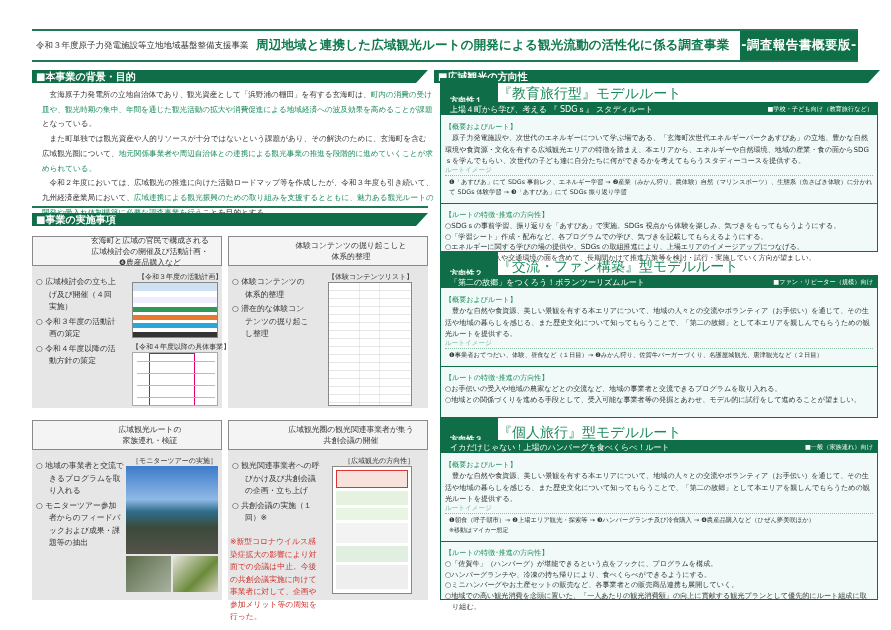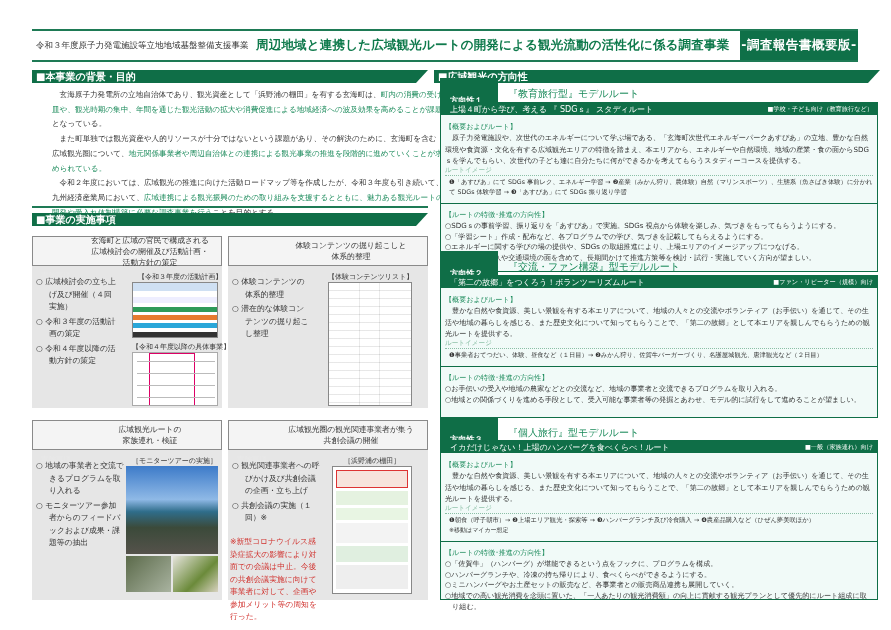--- a/index.html
+++ b/index.html
@@ -10,42 +10,42 @@
   
   .hdr-line-top { left: 32px; top: 29px; width: 826px; height: 2px; background: #1e7a55; }
   .hdr-line-bot { left: 32px; top: 60px; width: 826px; height: 2px; background: #1e7a55; }
   .hdr-sub { left: 36px; top: 40px; font-size: 8.5px; color: #333; white-space: nowrap; }
   .hdr-title { left: 256px; top: 37px; font-size: 12.5px; color: #0f7a4c; font-weight: bold; white-space: nowrap; letter-spacing: 0.2px; }
   .hdr-badge { left: 740px; top: 31px; width: 118px; height: 29px; background: #0f7048; color: #fff; font-size: 12.5px; font-weight: bold; display: flex; align-items: center; justify-content: center; letter-spacing: 0.5px; }
 
   
   .secbar { height: 13px; background: #0f6e47; color: #fff; font-size: 10px; font-weight: bold; padding-left: 4px; line-height: 13px; clip-path: polygon(0 0, 100% 0, calc(100% - 12px) 100%, 0 100%); white-space: nowrap; }
 
-  .bg-text { left: 52px; top: 88px; width: 392px; font-size: 7.6px; line-height: 14.7px; color: #333; }
+  .bg-text { left: 42px; top: 88px; width: 392px; font-size: 7.6px; line-height: 14.7px; color: #333; }
   .bg-text p { text-indent: 1em; }
   .bg-text .g { color: #1a8a5a; }
   .bg-rule { left: 32px; top: 206px; width: 396px; height: 2px; background: #1e7a55; }
 
   
   .item { background: #e6e6e6; }
   .item-head { position: absolute; left: 0; top: 0; right: 0; height: 30px; display: flex; border: 1px solid #8a8a8a; background: #f4f4f4; }
   .item-tag { width: 46px; background: #7e7e7e; color: #e8e8e8; font-size: 7.5px; display: flex; flex-direction: column; align-items: center; justify-content: center; line-height: 11px; margin-top: 44px; }
   .item-title { flex: 1; font-size: 7.8px; text-align: center; display: flex; flex-direction: column; justify-content: center; line-height: 11px; color: #333; }
   .item-body { position: absolute; left: 0; top: 34px; right: 0; bottom: 0; }
   .bullets { position: absolute; left: 4px; top: 6px; font-size: 7.8px; line-height: 12.5px; color: #333; }
   .bullets li { list-style: none; padding-left: 13px; text-indent: -13px; margin-bottom: 2px; }
   .bullets li::before { content: "○ "; }
   .note-red { color: #d0302c; font-size: 7.8px; line-height: 12.5px; }
   .fig-cap { position: absolute; font-size: 7px; color: #333; white-space: nowrap; }
   .fig { position: absolute; border: 1px solid #888; background: #fff; overflow: hidden; }
 
   
   .dir-row { left: 440px; width: 438px; height: 13px; display: flex; align-items: center; }
   .dir-tag { background: #0f6e47; color: #fff; font-size: 8.2px; font-weight: bold; padding: 16px 10px; height: 13px; line-height: 13px; width: 58px; }
-  .dir-name { color: #1a8a5a; font-size: 10px; margin-left: 10px; }
+  .dir-name { color: #1a8a5a; font-size: 14px; }
   .route { left: 440px; width: 438px; border: 1.5px solid #0f6e47; background: #f1faf8; }
   .route-head { background: #0f6e47; color: #fff; height: 12px; display: flex; justify-content: space-between; align-items: center; font-size: 8px; padding: 0 4px 0 9px; }
   .route-head .aud { font-size: 6.2px; }
   .route-sec { padding: 6px 4px; font-size: 7.1px; line-height: 11.3px; color: #333; }
   .route-sec + .route-sec { border-top: 1px solid #0f6e47; }
   .lbl { color: #1a8a5a; }
   .indent { text-indent: 1em; }
   .ri-lbl { color: #8bbfa6; font-size: 6.6px; line-height: 9px; border-bottom: 1px dotted #8bbfa6; margin-bottom: 1px; }
   .ri { font-size: 6.3px; line-height: 10px; padding-left: 4px; }
   .pt-list div { padding-left: 1em; text-indent: -1em; }
@@ -71,21 +71,21 @@
 
 <div class="abs item" style="left:32px; top:236px; width:190px; height:172px;">
   <div class="item-head">
     <div class="item-tag">
         <span>実施事項</span>
         <span>1</span>
       </div>
     <div class="item-title">
       <span>玄海町と広域の官民で構成される</span>
         <span>広域検討会の開催及び活動計画・</span>
-        <span>活動方針の策定</span>
+        <span>❹農産品購入など</span>
     </div>
   </div>
   <div class="item-body">
     <ul class="bullets" style="width:80px;">
       <li>広域検討会の立ち上げ及び開催（４回実施）</li>
       <li>令和３年度の活動計画の策定</li>
       <li>令和４年度以降の活動方針の策定</li>
     </ul>
     <div class="fig-cap" style="left:106px; top:2px;">【令和３年度の活動計画】</div>
     <div class="fig" style="left:100px; top:12px; width:86px; height:56px;">
@@ -165,39 +165,39 @@
       <span>広域観光圏の観光関連事業者が集う</span>
         <span>共創会議の開催</span>
     </div>
   </div>
   <div class="item-body">
     <ul class="bullets" style="width:88px;">
       <li>観光関連事業者への呼びかけ及び共創会議の企画・立ち上げ</li>
       <li>共創会議の実施（１回）※</li>
     </ul>
     <div class="abs note-red" style="left:2px; top:82px; width:92px;">※新型コロナウイルス感染症拡大の影響により対面での会議は中止。今後の共創会議実施に向けて事業者に対して、企画や参加メリット等の周知を行った。</div>
-    <div class="fig-cap" style="left:116px; top:2px;">［浜野浦の棚田］</div>
+    <div class="fig-cap" style="left:116px; top:2px;">［広域観光の方向性］</div>
     <div class="fig" style="left:104px; top:12px; width:80px; height:128px;">
       <div style="margin:3px;height:18px;background:#f7e3dc;border:1px solid #d33;"></div>
       <div style="margin:3px;height:14px;background:#e5f2e0;"></div>
       <div style="margin:3px;height:12px;background:#e8f5e3;"></div>
       <div style="margin:3px;height:20px;background:#f3f3f3;"></div>
       <div style="margin:3px;height:16px;background:#e0efe0;"></div>
       <div style="margin:3px;height:24px;background:#eee;"></div>
     </div>
   </div>
 </div>
 
 <div class="abs secbar" style="left:434px; top:70px; width:446px;">■広域観光の方向性</div>
 
 <div class="abs dir-row" style="top:87px;">
   <div class="dir-tag">方向性１</div>
   <div class="dir-name">『教育旅行型』モデルルート</div>
 </div>
-<div class="abs route" style="top:102px; height:170px;">
+<div class="abs route" style="top:102px; height:150px;">
   <div class="route-head">
     <span>上場４町から学び、考える 『 SDGｓ』 スタディルート</span>
     <span class="aud">■学校・子ども向け（教育旅行など）</span>
   </div>
   <div class="route-sec">
     <div class="lbl">【概要およびルート】</div>
     <div class="indent">原子力発電施設や、次世代のエネルギーについて学ぶ場である、「玄海町次世代エネルギーパークあすぴあ」の立地、豊かな自然環境や食資源・文化を有する広域観光エリアの特徴を踏まえ、本エリアから、エネルギーや自然環境、地域の産業・食の面からSDGｓを学んでもらい、次世代の子ども達に自分たちに何ができるかを考えてもらうスタディーコースを提供する。</div>
     <div class="ri-lbl">ルートイメージ</div>
     <div class="ri">❶「あすぴあ」にて SDGs 事前レク、エネルギー学習 → ❷産業（みかん狩り、農体験）自然（マリンスポーツ）、生態系（魚さばき体験）に分かれて SDGs 体験学習 → ❸「あすぴあ」にて SDGs 振り返り学習</div>
   </div>

